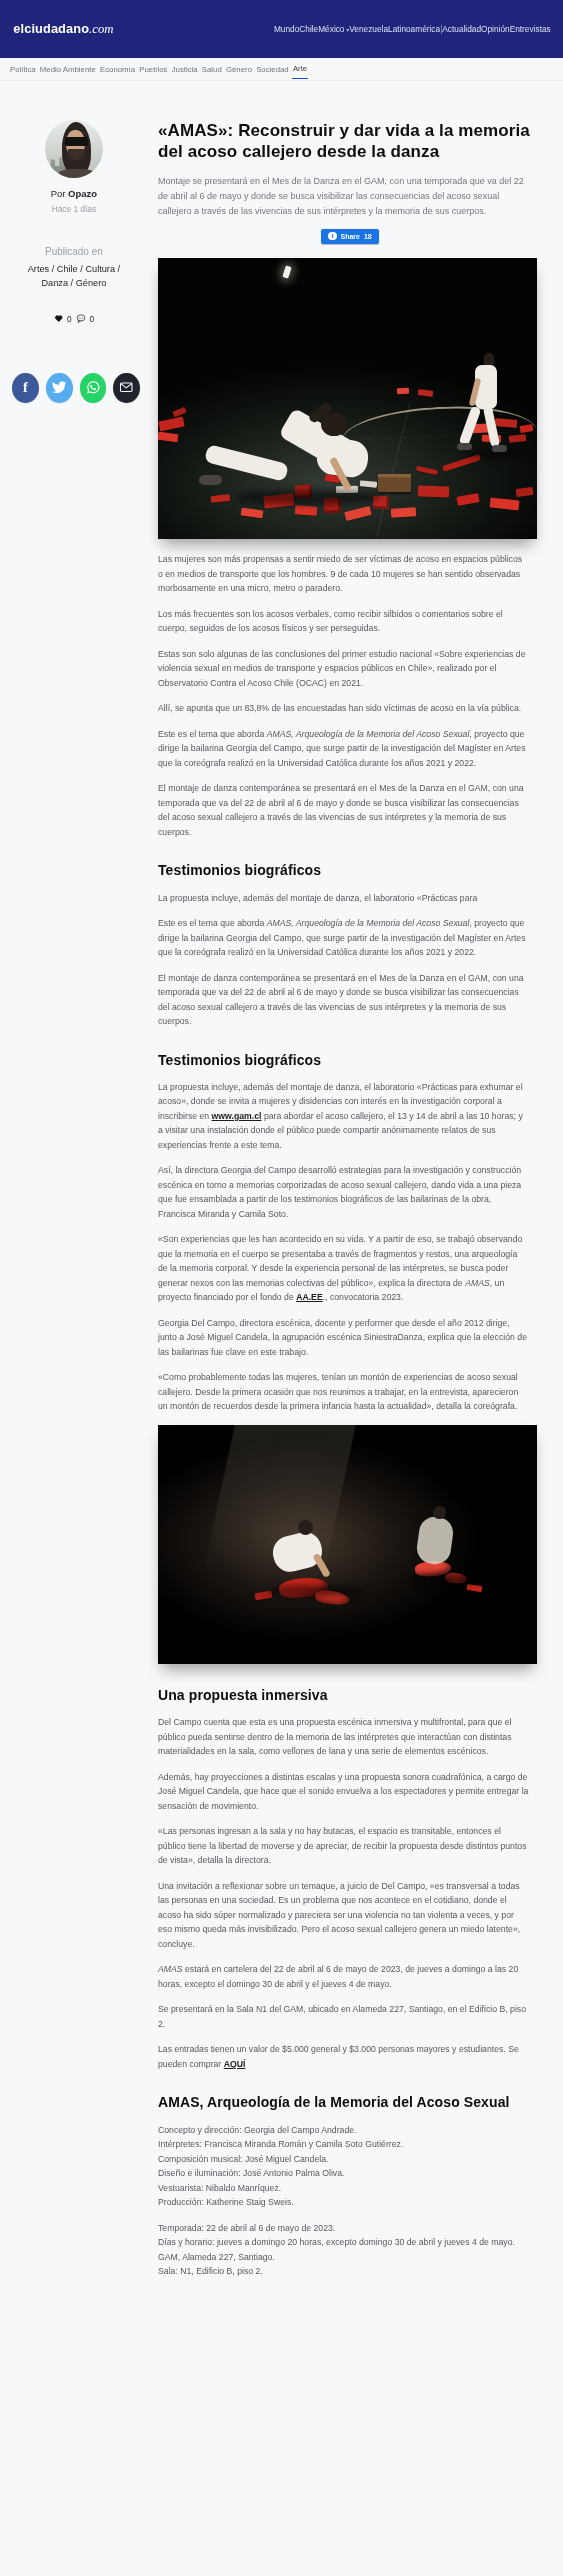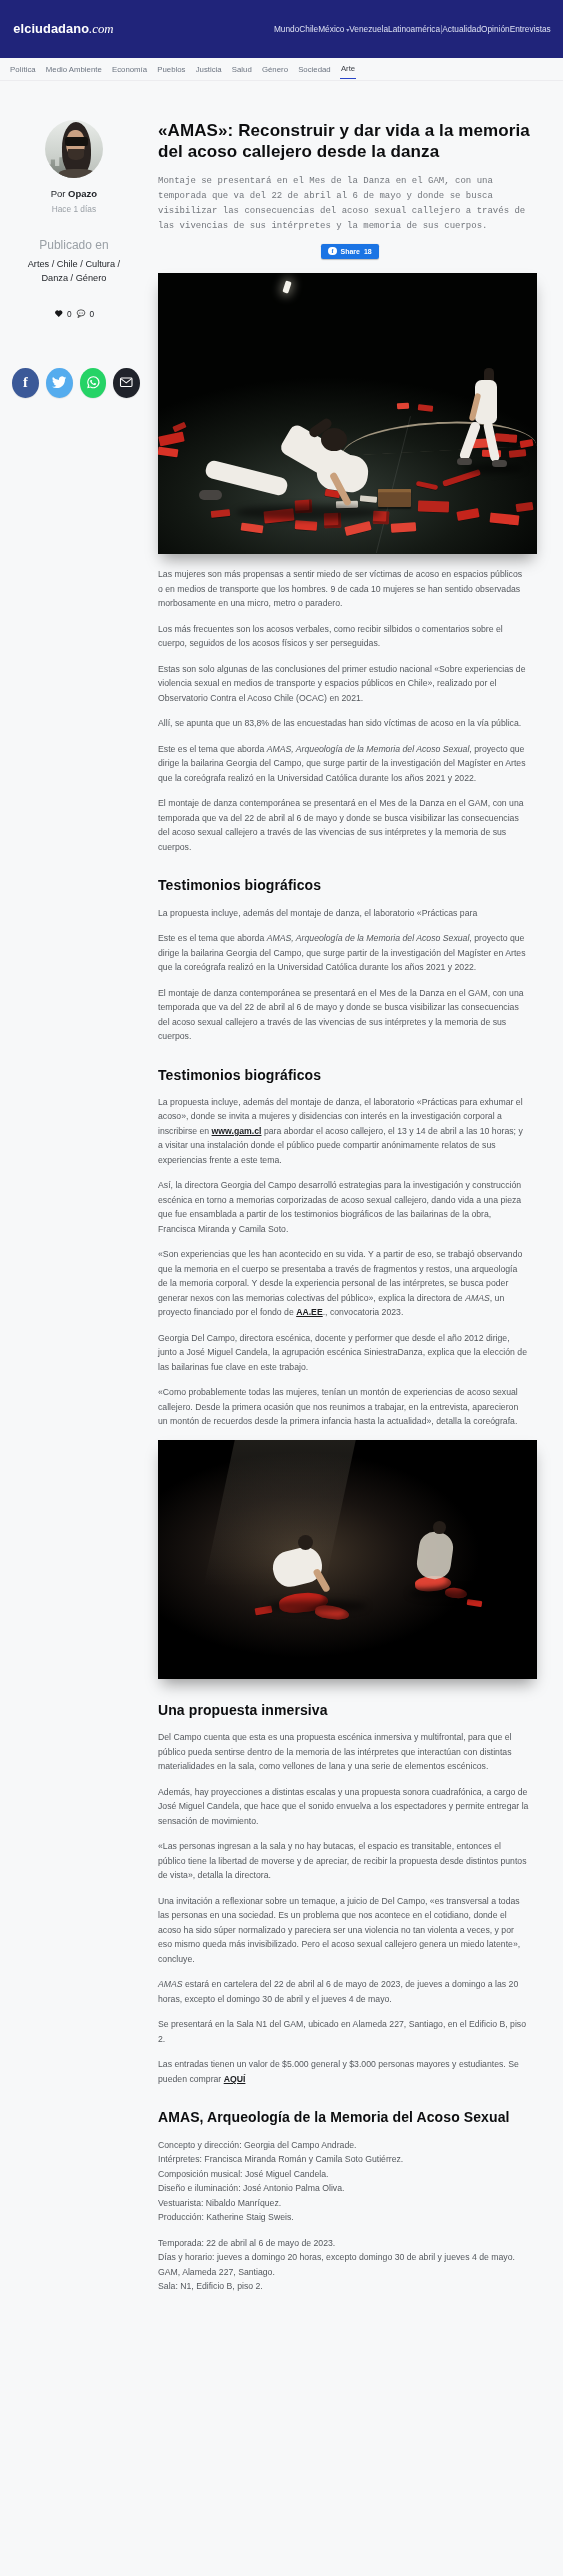--- a/index.html
+++ b/index.html
@@ -19,21 +19,21 @@
   .logo { flex:none; color:#fff; font-size:12.8px; cursor:pointer; }
   .logo-main { font-weight:bold; letter-spacing:0.1px; }
   .logo-suffix { font-family:"Liberation Serif", serif; font-style:italic; font-weight:normal; }
   .top-nav { margin-left:auto; display:flex; align-items:center; overflow:visible; }
   .tnav { color:#dde1f2; font-size:8.3px; }
   .tnav.sep { color:#9aa0c9; }
   .caret { font-size:6.1px; color:#aab0d8; }
 
   
   .subnav {
-    height:23px; display:flex; align-items:center; gap:8px; padding:0 0 0 9px;
+    height:23px; display:flex; align-items:center; gap:2px; padding:0 0 0 9px;
     background:var(--page-bg,#f7f8f9); border-bottom:0.6px solid #ececef;
   }
   .snav { color:#6c7480; font-size:7.8px; padding:5.6px 1.1px 5px; }
   .snav.active { color:#3b3f46; border-bottom:1.7px solid var(--accent,#2945c8); }
 
   
   .content { display:flex; padding-top:39px; }
   .sidebar { width:140px; flex:none; text-align:center; padding-left:7.8px; }
   .article { width:384px; margin-left:18px; }
 
@@ -44,37 +44,37 @@
     background:linear-gradient(180deg,#8f978f,#646a64);
     clip-path:polygon(0 100%,0 42%,12% 42%,12% 20%,26% 20%,26% 48%,40% 48%,40% 10%,58% 10%,58% 55%,74% 55%,74% 30%,100% 30%,100% 100%);}
   .av-hair{position:absolute;left:30%;top:4%;width:50%;height:92%;background:#2a2320;border-radius:48% 52% 40% 45%;}
   .av-face{position:absolute;left:37%;top:17%;width:33%;height:47%;background:#c9a183;border-radius:46%;}
   .av-glasses{position:absolute;left:34%;top:30%;width:40%;height:14%;background:#14120f;border-radius:2.2px;}
   .av-beard{position:absolute;left:40%;top:50%;width:27%;height:19%;background:#3a2f28;border-radius:0 0 45% 45%;}
   .av-shoulder{position:absolute;left:24%;bottom:-2%;width:62%;height:18%;background:#4c443c;border-radius:40% 40% 0 0;}
   .byline { margin-top:10px; font-size:9.5px; color:#23262b; }
   .byline b { font-weight:bold; }
   .time { margin-top:5px; font-size:8.3px; color:#9aa0a6; }
-  .pub-label { margin-top:24px; font-size:12px; color:#9aa0a6; }
+  .pub-label { margin-top:32px; font-size:10px; color:#9aa0a6; }
   .cats { margin-top:5px; font-size:9.2px; color:#23262b; line-height:1.55; padding:0 7.8px; cursor:pointer; }
   .stats { margin-top:23px; display:flex; justify-content:center; align-items:center; gap:3.9px;
     font-size:8.3px; color:#23262b; }
   .stats svg { display:block; }
   .share-row { margin-top:49px; display:flex; gap:7.2px; justify-content:flex-start; padding-left:4.4px; }
   .sc { width:30px; height:30px; border-radius:50%; display:flex; align-items:center; justify-content:center;
     cursor:pointer; box-shadow:0 0.6px 1.1px rgba(0,0,0,.12); }
   .sc.fb { background:var(--fb,#3b5998); }
   .sc.tw { background:var(--tw,#55acee); }
   .sc.wa { background:var(--wa,#25d366); }
   .sc.mail { background:var(--mail,#20232b); }
   .sc .fletter { color:#fff; font-size:14.5px; font-weight:bold; font-family:"Liberation Serif",serif; }
 
   
   h1 { font-size:17px; line-height:21px; color:#0d0e10; font-weight:bold; max-width:377px; margin-bottom:12.2px; letter-spacing:0.1px; }
-  .lede { font-size:9px; line-height:15px; color:#73777d; max-width:371px; margin-bottom:10px;font-family:Liberation Mono, monospace; }
+  .lede { font-size:9px; line-height:15px; color:#73777d; max-width:371px; margin-bottom:10px; }
   .fb-share-wrap { text-align:center; margin:2.2px 0 14.5px; }
   .fb-share { display:inline-flex; align-items:center; gap:3.9px; background:var(--share-btn,#1b74e4);
     color:#fff; border:none; border-radius:2.2px; padding:2.8px 7.2px 3.3px; font-size:7px; font-weight:bold;
     font-family:"Liberation Sans",sans-serif; cursor:pointer; box-shadow:0 0.6px 1.1px rgba(0,0,0,.25); }
   .fb-badge { width:8.3px; height:8.3px; border-radius:50%; background:#fff; color:var(--share-btn,#1b74e4);
     display:inline-flex; align-items:center; justify-content:center; font-size:6.1px; font-weight:bold;
     font-family:"Liberation Serif",serif; }
 
   figure { position:relative; width:379px; overflow:hidden; background:#060606;
     box-shadow:0 9px 14.5px -4.4px rgba(0,0,0,.38); }

